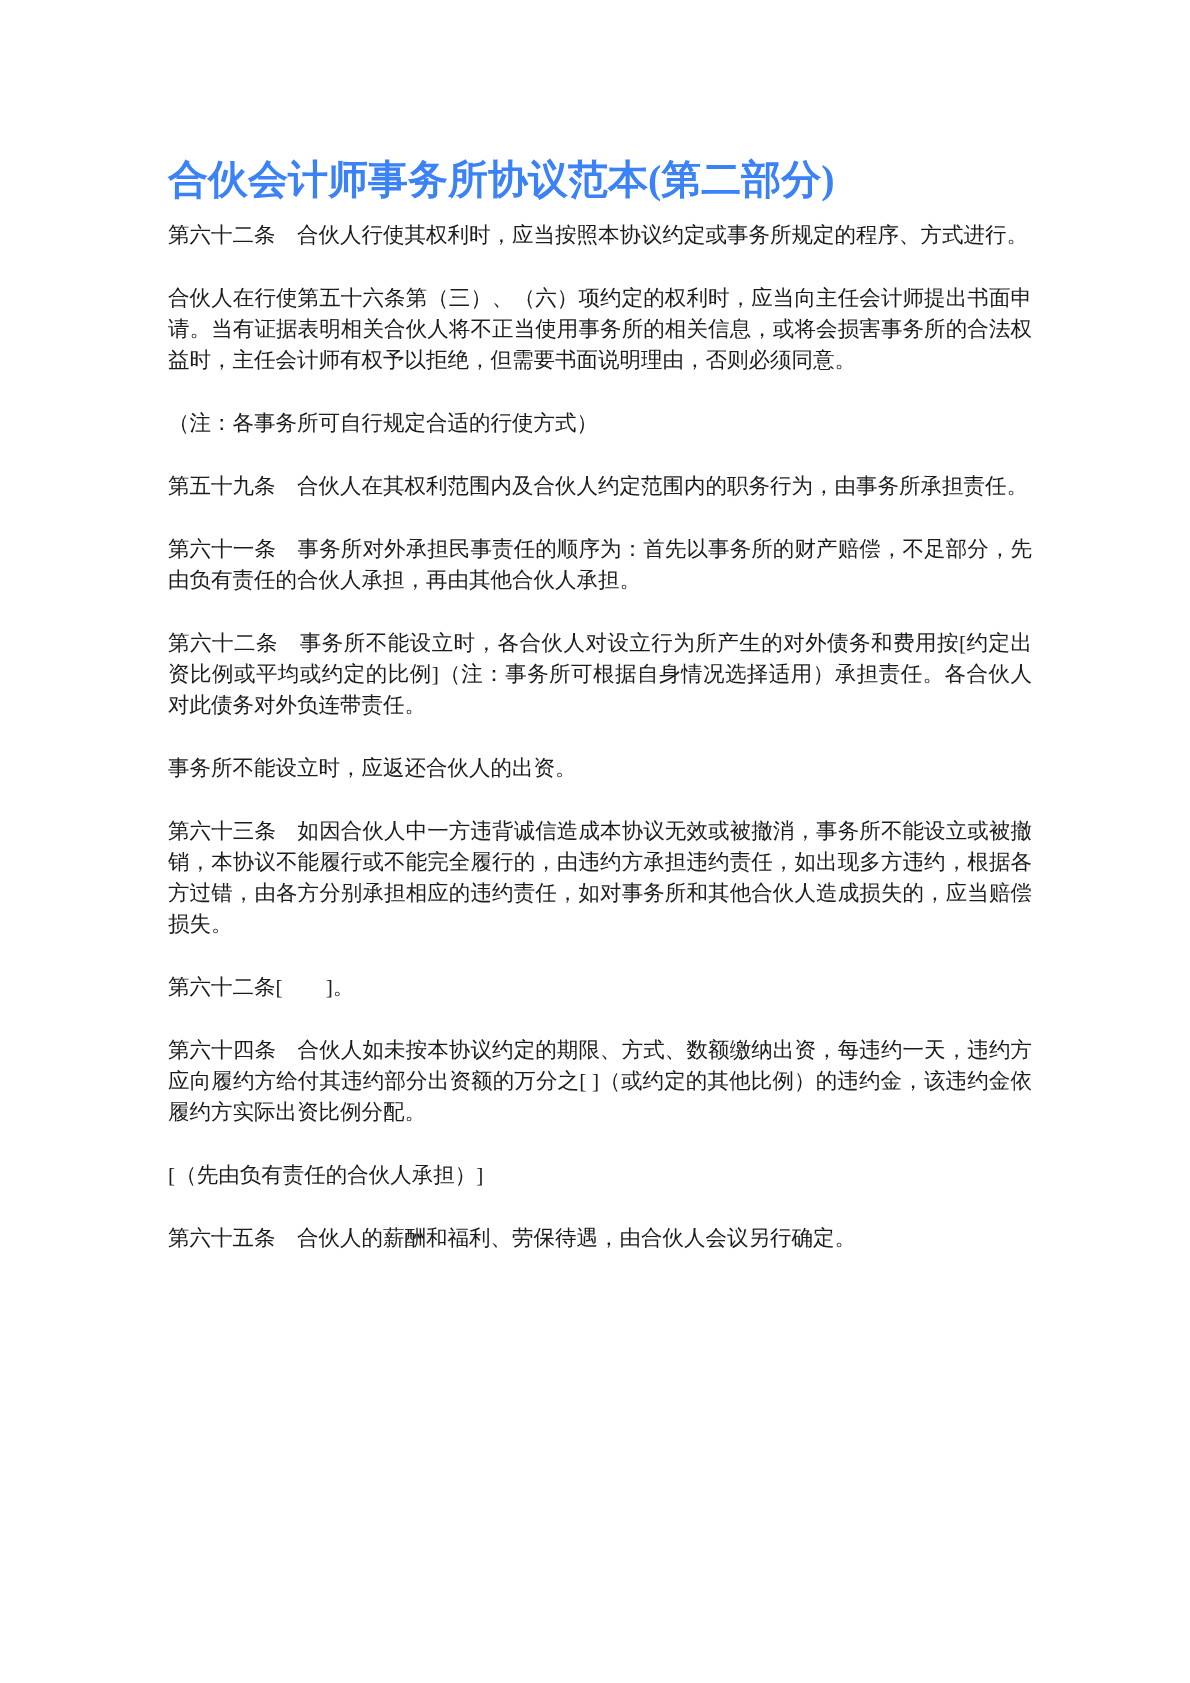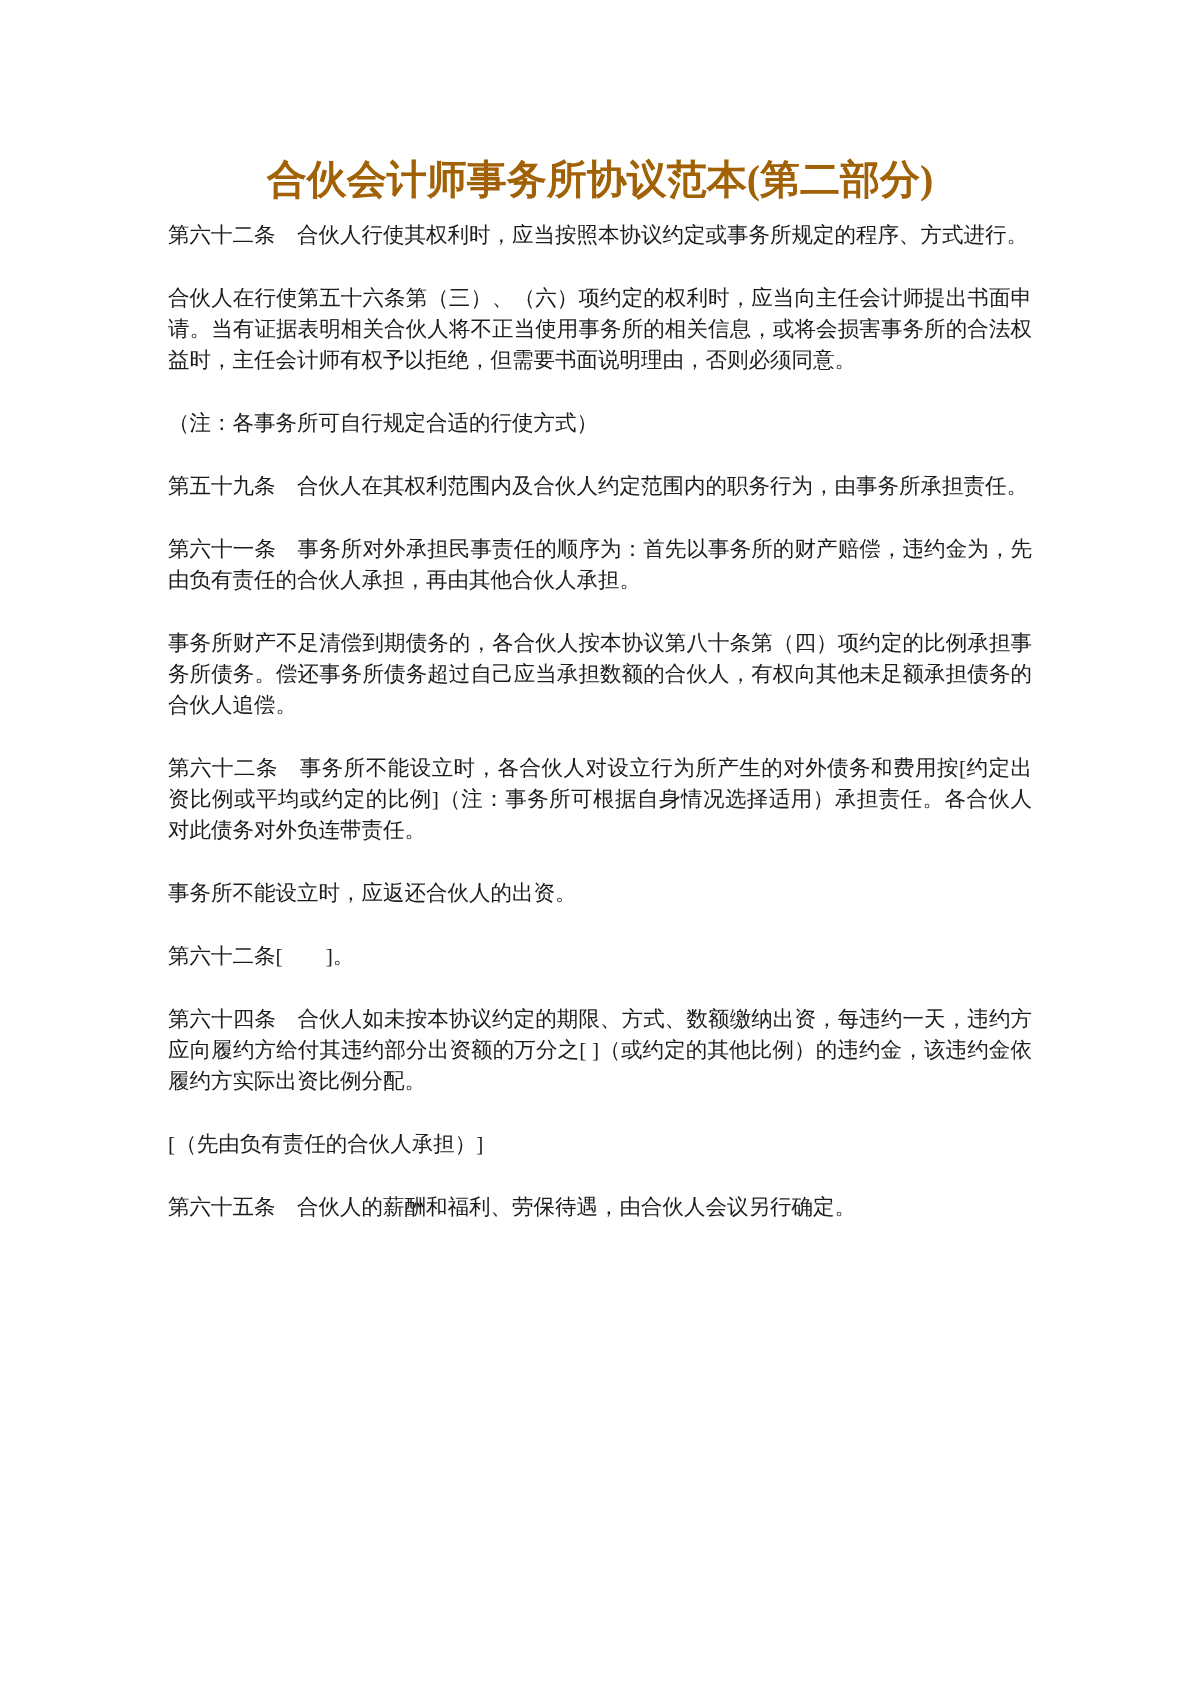--- a/index.html
+++ b/index.html
@@ -17,24 +17,23 @@
     overflow: hidden;
     padding: 152px 158px 0 168px;
     font-family: "Liberation Serif", "DejaVu Serif", serif;
     color: #1c1c1c;
   }
   .doc-title {
     margin: 0 0 12px 0;
     font-size: 40px;
     line-height: 56px;
     font-weight: bold;
-    text-align: center;
     letter-spacing: 0;
     white-space: nowrap;
-    color: #a16207;
+    color: #3b82f6;
   }
   .doc-body p {
     margin: 0 0 32px 0;
     font-size: 21.5px;
     line-height: 31px;
     text-align: justify;
     text-justify: inter-ideograph;
     word-break: break-all;
     overflow-wrap: anywhere;
   }
@@ -43,22 +42,22 @@
 <body>
 
 <div class="doc-page">
   <h1 class="doc-title">合伙会计师事务所协议范本(第二部分)</h1>
 
   <div class="doc-body">
     <p>第六十二条　合伙人行使其权利时，应当按照本协议约定或事务所规定的程序、方式进行。</p>
     <p>合伙人在行使第五十六条第（三）、（六）项约定的权利时，应当向主任会计师提出书面申请。当有证据表明相关合伙人将不正当使用事务所的相关信息，或将会损害事务所的合法权益时，主任会计师有权予以拒绝，但需要书面说明理由，否则必须同意。</p>
     <p>（注：各事务所可自行规定合适的行使方式）</p>
     <p>第五十九条　合伙人在其权利范围内及合伙人约定范围内的职务行为，由事务所承担责任。</p>
-    <p>第六十一条　事务所对外承担民事责任的顺序为：首先以事务所的财产赔偿，违约金为，先由负有责任的合伙人承担，再由其他合伙人承担。</p>
-    <p>事务所财产不足清偿到期债务的，各合伙人按本协议第八十条第（四）项约定的比例承担事务所债务。偿还事务所债务超过自己应当承担数额的合伙人，有权向其他未足额承担债务的合伙人追偿。</p>
+    <p>第六十一条　事务所对外承担民事责任的顺序为：首先以事务所的财产赔偿，不足部分，先由负有责任的合伙人承担，再由其他合伙人承担。</p>
     <p>第六十二条　事务所不能设立时，各合伙人对设立行为所产生的对外债务和费用按[约定出资比例或平均或约定的比例]（注：事务所可根据自身情况选择适用）承担责任。各合伙人对此债务对外负连带责任。</p>
     <p>事务所不能设立时，应返还合伙人的出资。</p>
+    <p>第六十三条　如因合伙人中一方违背诚信造成本协议无效或被撤消，事务所不能设立或被撤销，本协议不能履行或不能完全履行的，由违约方承担违约责任，如出现多方违约，根据各方过错，由各方分别承担相应的违约责任，如对事务所和其他合伙人造成损失的，应当赔偿损失。</p>
     <p>第六十二条[　　]。</p>
     <p>第六十四条　合伙人如未按本协议约定的期限、方式、数额缴纳出资，每违约一天，违约方应向履约方给付其违约部分出资额的万分之[ ]（或约定的其他比例）的违约金，该违约金依履约方实际出资比例分配。</p>
     <p>[（先由负有责任的合伙人承担）]</p>
     <p>第六十五条　合伙人的薪酬和福利、劳保待遇，由合伙人会议另行确定。</p>
   </div>
 </div>
 
 </body></html>

